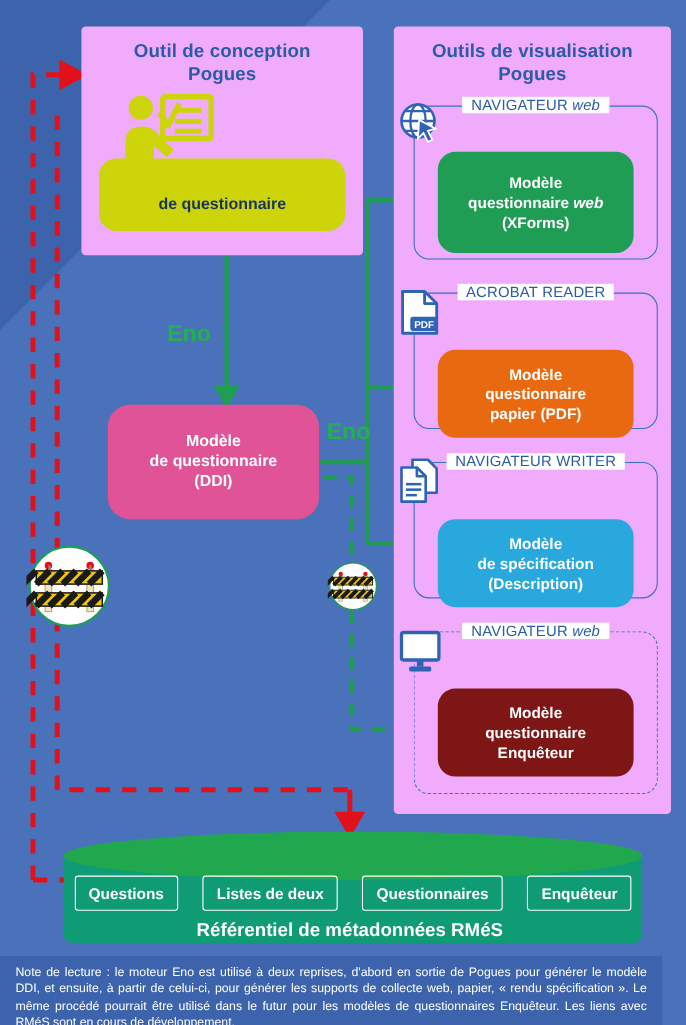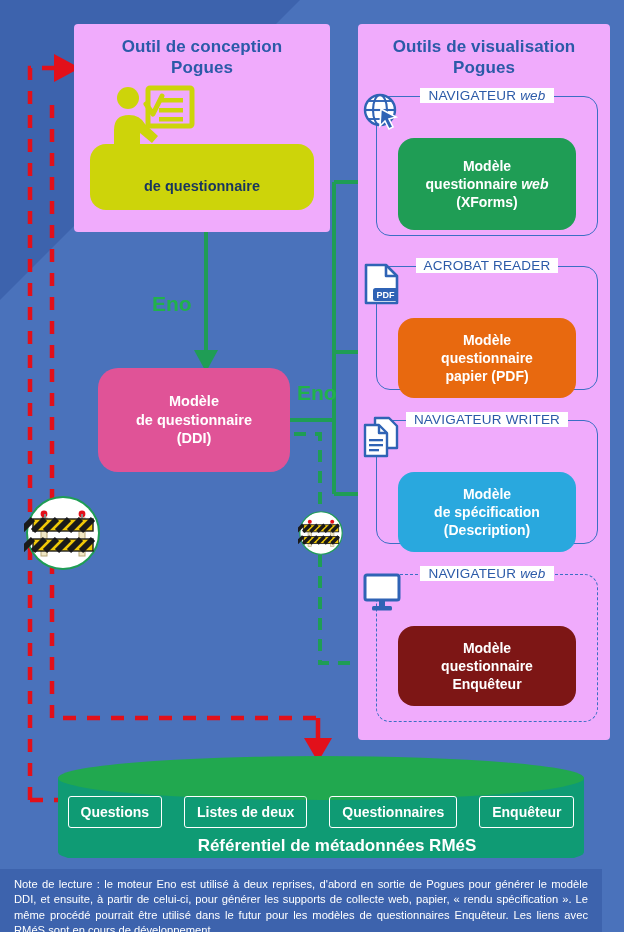--- a/index.html
+++ b/index.html
@@ -104,21 +104,21 @@
   #rmes-chips{
     position:absolute;left:72px;top:796px;width:498px;height:32px;z-index:6;
     display:flex;gap:22px;align-items:stretch;justify-content:center;
   }
   .chip{
     border:1.6px solid #ffffff;border-radius:3px;
     display:flex;align-items:center;justify-content:center;
     color:#ffffff;font-weight:bold;font-size:14px;padding:0 12px;white-space:nowrap;
   }
   #rmes-title{
-    position:absolute;left:74px;top:836px;width:526px;z-index:6;text-align:center;
+    position:absolute;left:55px;top:836px;width:526px;z-index:6;text-align:center;
     color:#ffffff;font-weight:bold;font-size:17px;
   }
 
   
   #footer{
     position:absolute;left:0;top:869px;width:602px;height:63px;z-index:8;
     background:#3d63ad;box-sizing:border-box;padding:8px 14px 0 14px;
     color:#ffffff;font-size:11.2px;line-height:1.38;text-align:justify;
   }
 </style>

